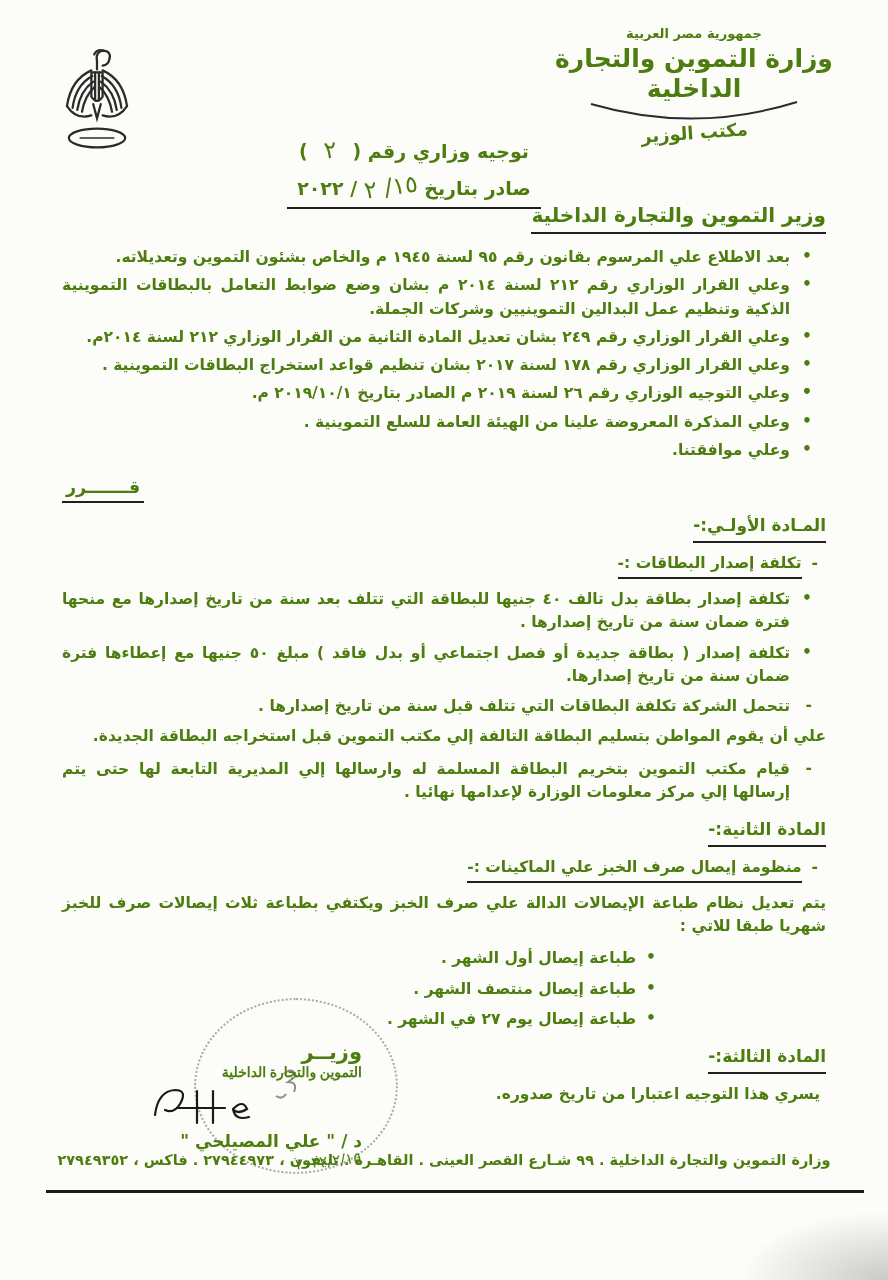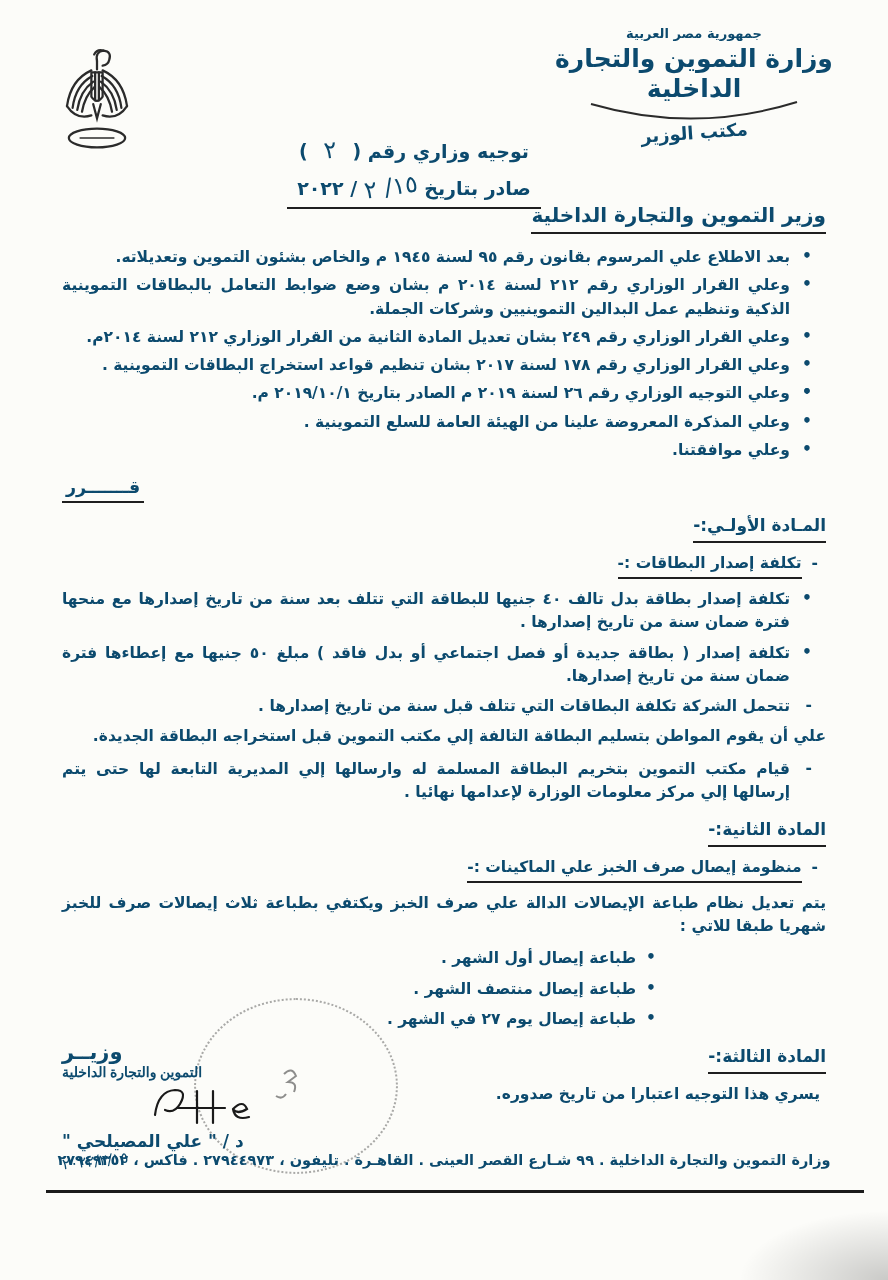--- a/index.html
+++ b/index.html
@@ -1,18 +1,18 @@
 <!DOCTYPE html>
 <html lang="ar"><head>
 <meta charset="utf-8">
 <style>
   html,body{margin:0;padding:0;background:#8a8a8a;}
   .page{
     position:relative;width:888px;height:1280px;margin:0 auto;
-    background:#fcfcf9;color:#0c4a6e;overflow:hidden;
+    background:#fcfcf9;color:#4d7c0f;overflow:hidden;
     font-family:"DejaVu Sans", sans-serif;
   }
   
   .emblem{position:absolute;top:46px;left:50px;width:94px;height:122px;}
   .hdr{position:absolute;top:26px;right:14px;width:360px;text-align:center;direction:rtl;}
   .hdr .country{font-size:13px;font-weight:bold;letter-spacing:1px;}
   .hdr .ministry{font-size:25px;font-weight:bold;margin-top:3px;line-height:1.2;}
   .hdr .swash{display:block;margin:-4px auto 0;}
   .hdr .office{font-size:18px;font-weight:bold;display:inline-block;transform:rotate(-4deg);margin-top:-3px;letter-spacing:1px;}
   
@@ -35,21 +35,21 @@
   .sub .mk{margin-left:10px;}
   ul.blist{list-style:none;margin:0 14px 0 0;padding:0;}
   ul.blist li{position:relative;padding-right:22px;margin-bottom:7px;text-align:justify;}
   ul.blist li .mk{position:absolute;right:0;top:-1px;}
   .para{margin:2px 0 9px;text-align:justify;}
   ul.sbul{list-style:none;margin:2px 170px 6px 0;padding:0;}
   ul.sbul li{position:relative;padding-right:20px;margin-bottom:7px;}
   ul.sbul li .mk{position:absolute;right:0;top:-1px;}
   .a3body{margin:2px 6px 0 0;}
   
-  .sig{position:absolute;top:1040px;left:62px;width:300px;text-align:left;direction:rtl;font-weight:bold;}
+  .sig{position:absolute;top:1040px;left:62px;width:300px;text-align:right;direction:rtl;font-weight:bold;}
   .sig .t1{font-size:21px;letter-spacing:2px;}
   .sig .t2{font-size:14px;font-family:Liberation Serif, serif;}
   .sig .squiggle{display:block;margin:0 auto;}
   .sig .name{font-size:17px;margin-top:-6px;}
   .sig .hdate{display:inline-block;transform:rotate(-6deg);font-weight:400;font-size:15px;margin-top:-2px;}
   
   .stamp{position:absolute;top:998px;left:194px;width:200px;height:172px;
          border:2px dotted rgba(45,45,45,.40);border-radius:50%;}
   .stamp svg{position:absolute;top:66px;left:66px;opacity:.65;}
   

